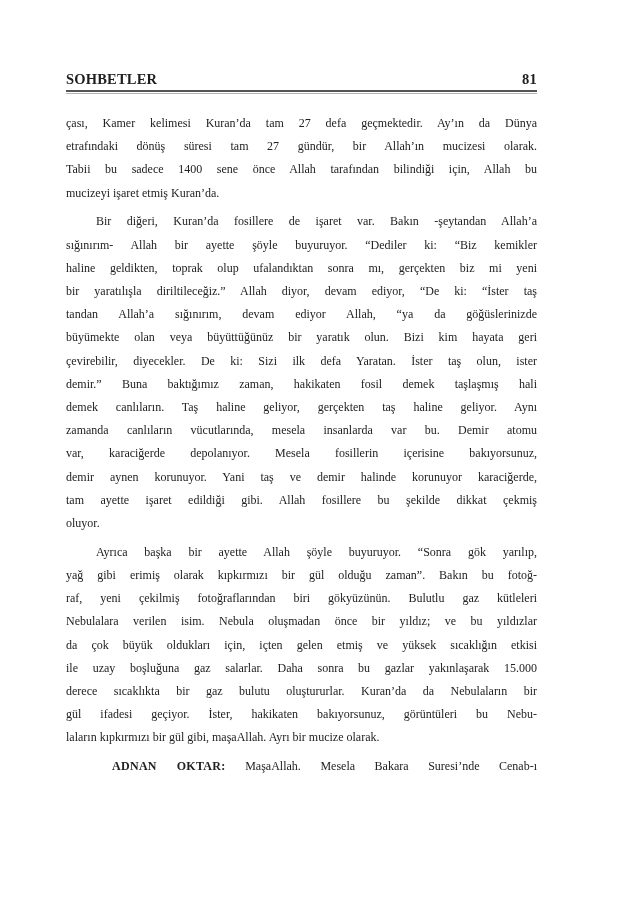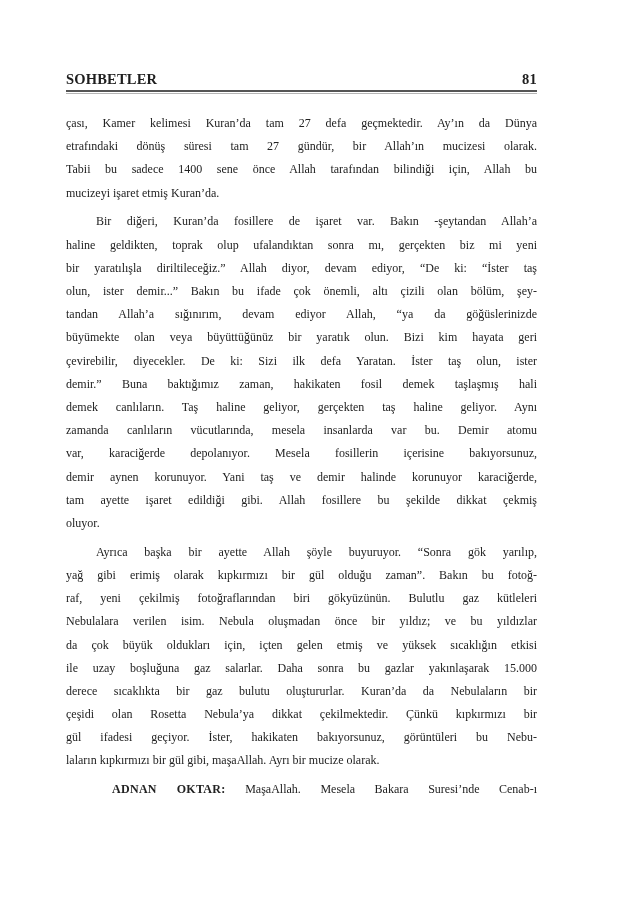--- a/index.html
+++ b/index.html
@@ -95,44 +95,43 @@
 
     <div class="para">
       <span class="line">çası, Kamer kelimesi Kuran’da tam 27 defa geçmektedir. Ay’ın da Dünya</span>
       <span class="line">etrafındaki dönüş süresi tam 27 gündür, bir Allah’ın mucizesi olarak.</span>
       <span class="line">Tabii bu sadece 1400 sene önce Allah tarafından bilindiği için, Allah bu</span>
       <span class="line last">mucizeyi işaret etmiş Kuran’da.</span>
     </div>
 
     <div class="para">
       <span class="line first">Bir diğeri, Kuran’da fosillere de işaret var. Bakın -şeytandan Allah’a</span>
+      <span class="line">sığınırım- Allah bir ayette şöyle buyuruyor. “Dediler ki: “Biz kemikler</span>
       <span class="line">haline geldikten, toprak olup ufalandıktan sonra mı, gerçekten biz mi yeni</span>
       <span class="line">bir yaratılışla diriltileceğiz.” Allah diyor, devam ediyor, “De ki: “İster taş</span>
-      <span class="line">olun, ister demir...” Bakın bu ifade çok önemli, altı çizili olan bölüm, şey-</span>
       <span class="line">tandan Allah’a sığınırım, devam ediyor Allah, “ya da göğüslerinizde</span>
       <span class="line">büyümekte olan veya büyüttüğünüz bir yaratık olun. Bizi kim hayata geri</span>
       <span class="line">çevirebilir, diyecekler. De ki: Sizi ilk defa Yaratan. İster taş olun, ister</span>
       <span class="line">demir.” Buna baktığımız zaman, hakikaten fosil demek taşlaşmış hali</span>
       <span class="line">demek canlıların. Taş haline geliyor, gerçekten taş haline geliyor. Aynı</span>
       <span class="line">zamanda canlıların vücutlarında, mesela insanlarda var bu. Demir atomu</span>
       <span class="line">var, karaciğerde depolanıyor. Mesela fosillerin içerisine bakıyorsunuz,</span>
       <span class="line">demir aynen korunuyor. Yani taş ve demir halinde korunuyor karaciğerde,</span>
       <span class="line">tam ayette işaret edildiği gibi. Allah fosillere bu şekilde dikkat çekmiş</span>
       <span class="line last">oluyor.</span>
     </div>
 
     <div class="para">
       <span class="line first">Ayrıca başka bir ayette Allah şöyle buyuruyor. “Sonra gök yarılıp,</span>
       <span class="line">yağ gibi erimiş olarak kıpkırmızı bir gül olduğu zaman”. Bakın bu fotoğ-</span>
       <span class="line">raf, yeni çekilmiş fotoğraflarından biri gökyüzünün. Bulutlu gaz kütleleri</span>
       <span class="line">Nebulalara verilen isim. Nebula oluşmadan önce bir yıldız; ve bu yıldızlar</span>
       <span class="line">da çok büyük oldukları için, içten gelen etmiş ve yüksek sıcaklığın etkisi</span>
       <span class="line">ile uzay boşluğuna gaz salarlar. Daha sonra bu gazlar yakınlaşarak 15.000</span>
       <span class="line">derece sıcaklıkta bir gaz bulutu oluştururlar. Kuran’da da Nebulaların bir</span>
-      <span class="line">çeşidi olan Rosetta Nebula’ya dikkat çekilmektedir. Çünkü kıpkırmızı bir</span>
       <span class="line">gül ifadesi geçiyor. İster, hakikaten bakıyorsunuz, görüntüleri bu Nebu-</span>
       <span class="line last">laların kıpkırmızı bir gül gibi, maşaAllah. Ayrı bir mucize olarak.</span>
     </div>
 
     <div class="para">
       <span class="line first"><span class="speaker">ADNAN OKTAR:</span> <span>MaşaAllah. Mesela Bakara Suresi’nde Cenab-ı</span></span>
     </div>
 
   </div>
 </div>

